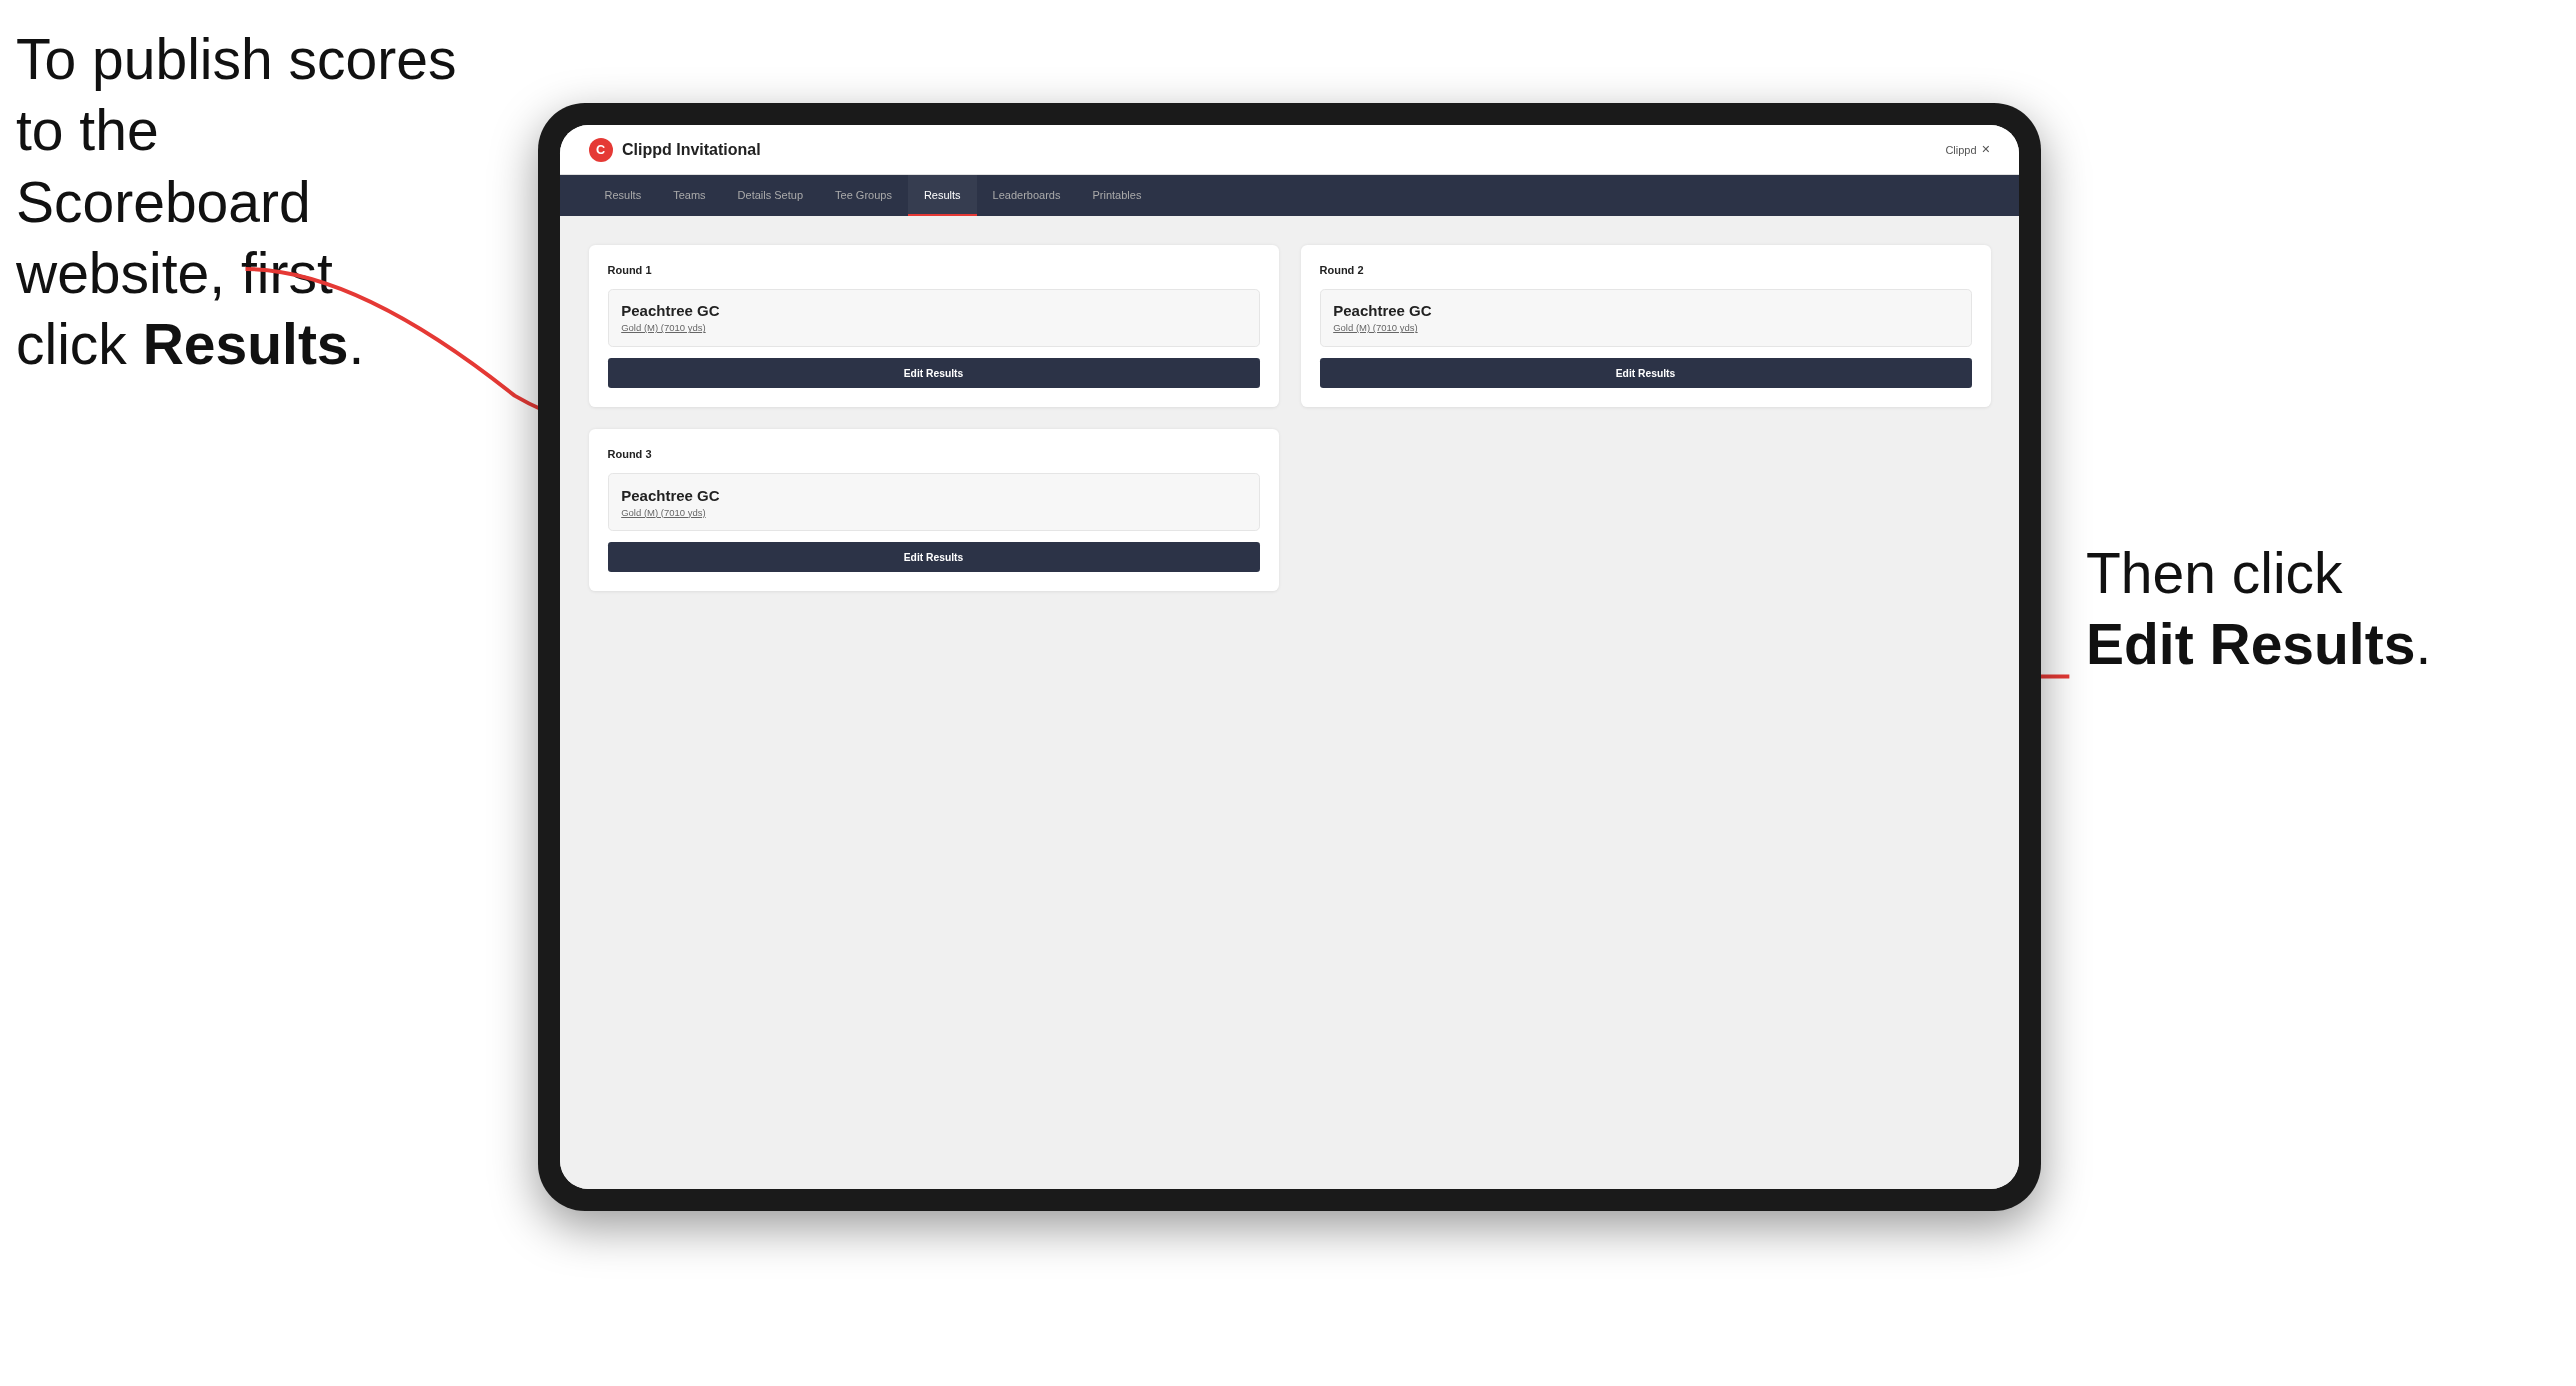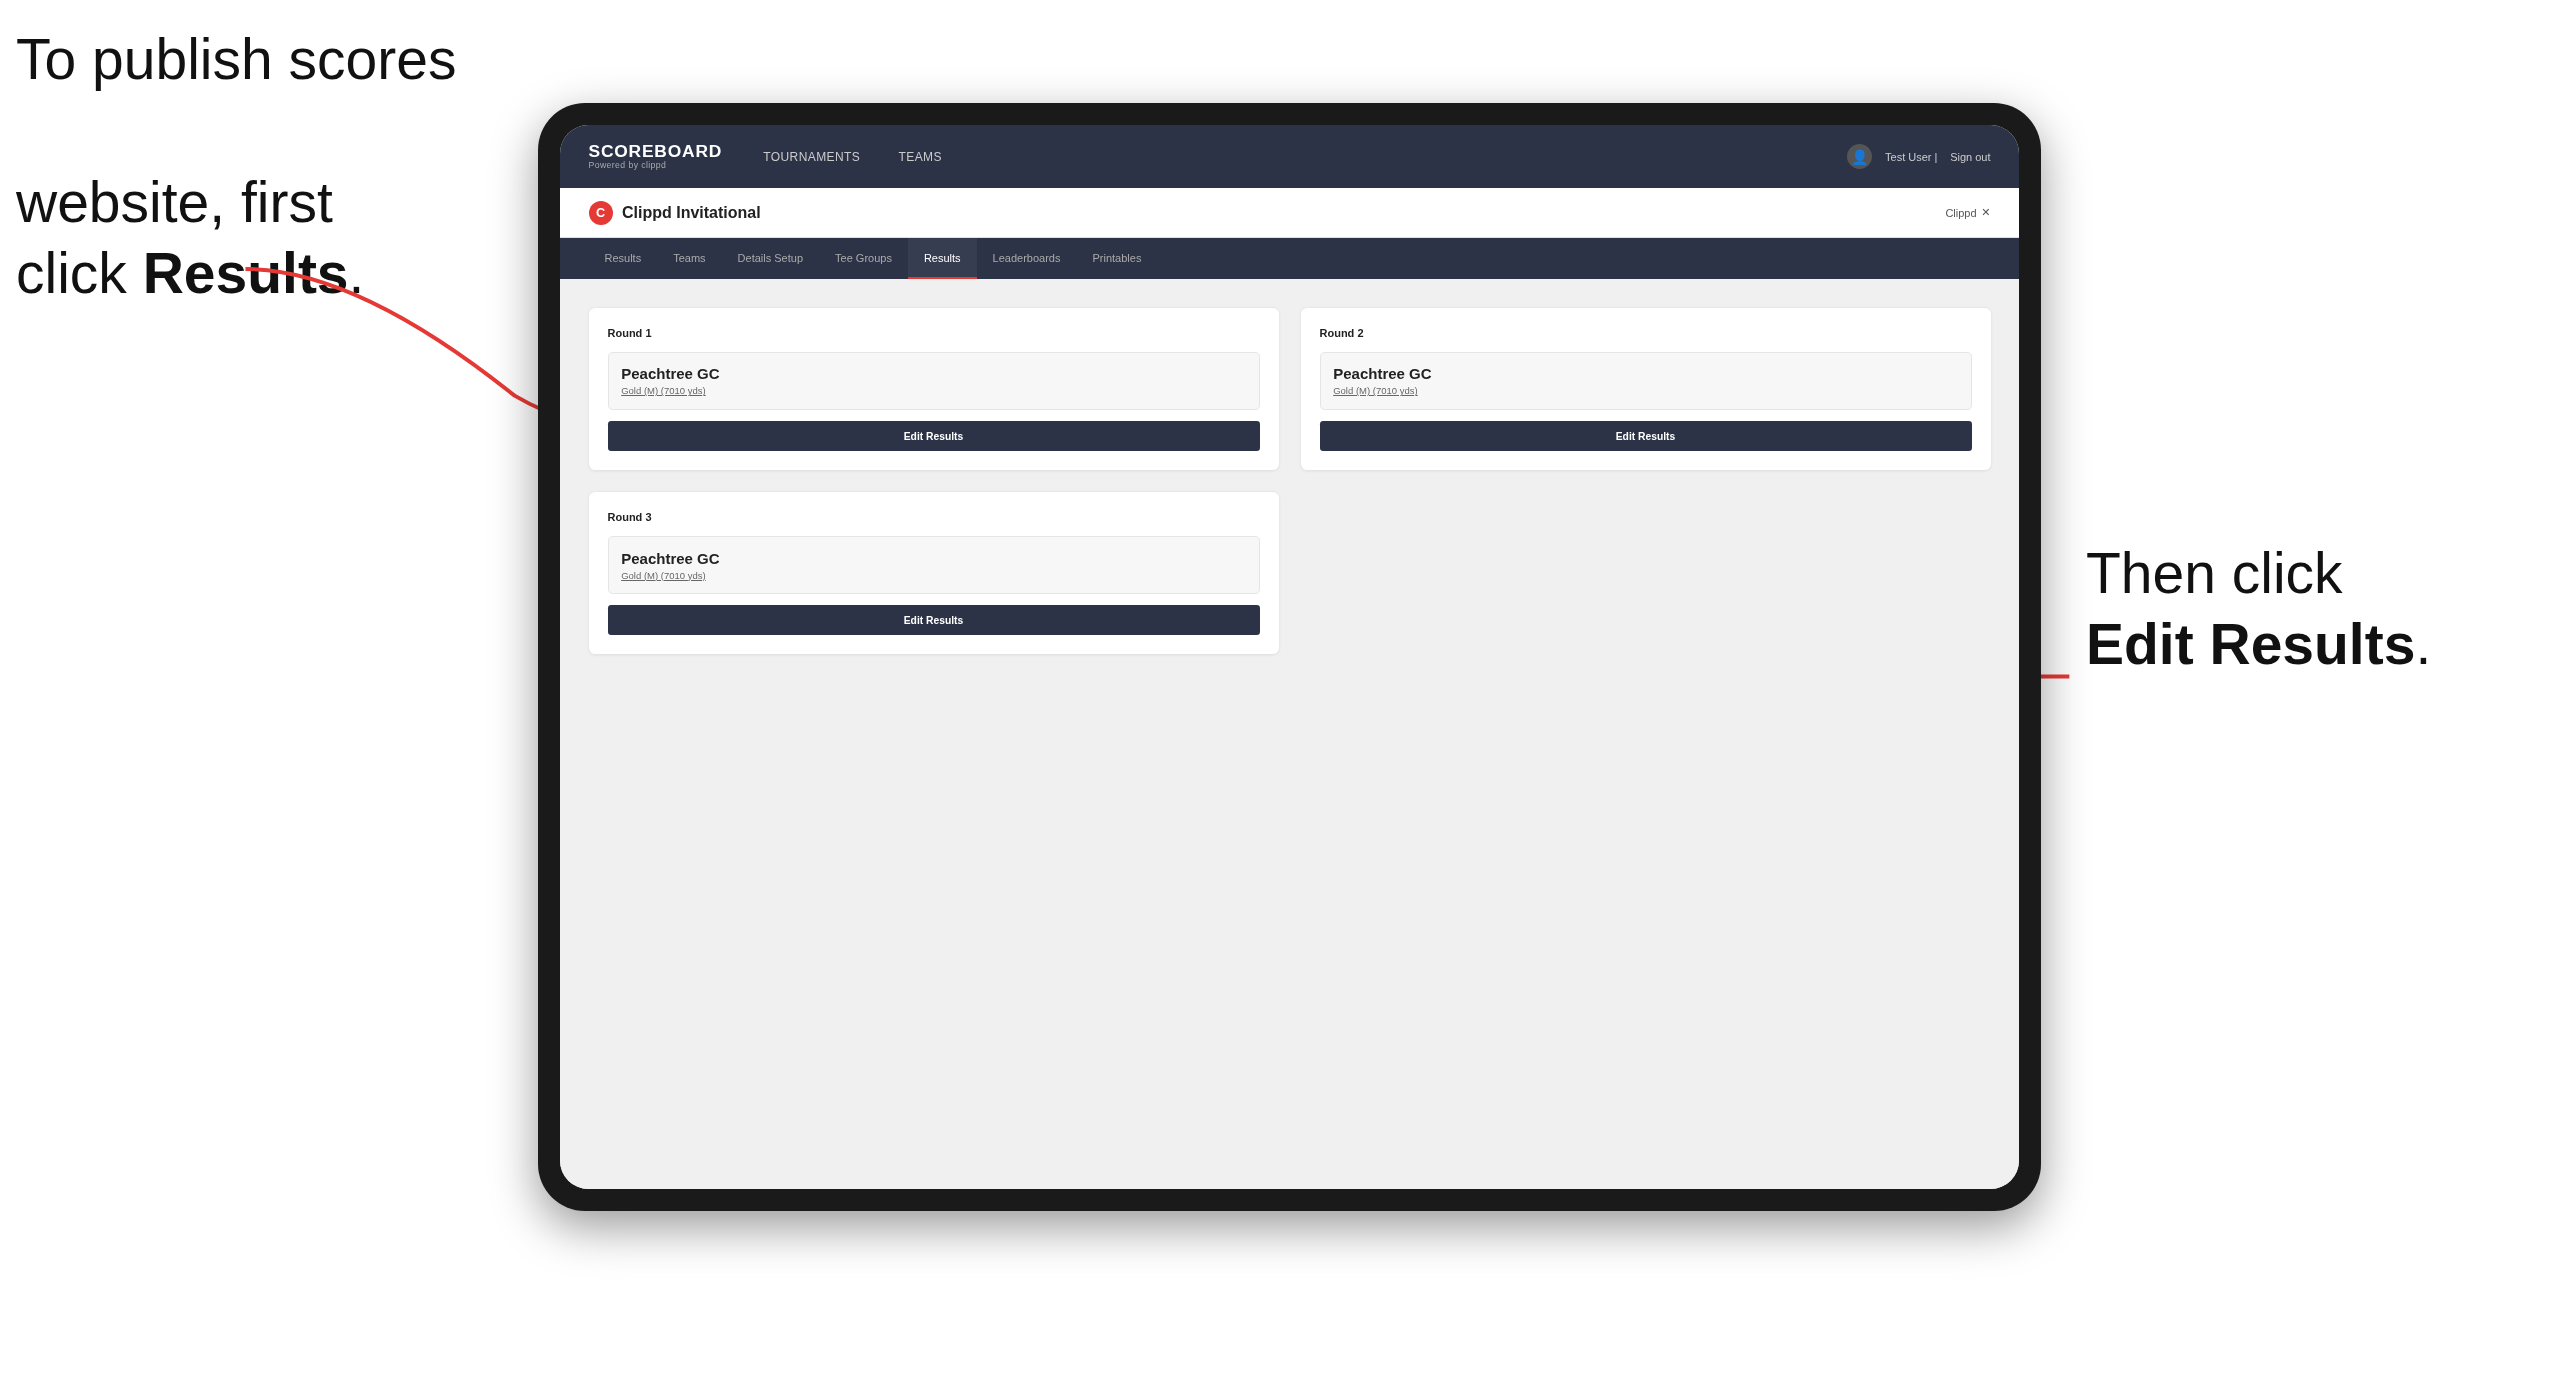--- a/index.html
+++ b/index.html
@@ -284,21 +284,21 @@
       position: absolute;
       pointer-events: none;
     }
 
   </style>
 </head>
 <body>
 
 <div class="annotation-left">
   <span>To publish scores</span><br>
-  <br>
+  <span>to the Scoreboard</span><br>
   <span>website, first</span><br>
   <span>click </span><strong>Results</strong><span>.</span>
 </div>
 
 <div class="annotation-right">
   <span>Then click</span><br>
   <strong>Edit Results</strong><span>.</span>
 </div>
 
 <svg class="arrow-svg" style="position:absolute; top:253px; left:198px; width:554px; height:222px;" viewBox="0 0 700 280">
@@ -315,37 +315,20 @@
     <marker id="arrowhead-right" markerWidth="10" markerHeight="7" refX="0" refY="3.5" orient="auto">
       <polygon points="10 0, 0 3.5, 10 7" fill="#e53935"></polygon>
     </marker>
   </defs>
   <path d="M 520 65 Q 300 65 60 65" stroke="#e53935" stroke-width="5" fill="none" marker-end="url(#arrowhead-right)"></path>
 </svg>
 
 <div class="tablet-frame">
   <div class="tablet-screen">
 
-    <div class="app-header">
-      <div class="logo-area">
-        <span class="logo-title">SCOREBOARD</span>
-        <span class="logo-subtitle">Powered by clippd</span>
-      </div>
-      <div class="nav-items">
-        <span class="nav-item">TOURNAMENTS</span>
-        <span class="nav-item">TEAMS</span>
-      </div>
-      <div class="header-right">
-        <div class="user-avatar">
-          <span class="user-avatar-icon">👤</span>
-        </div>
-        <span class="user-text">Test User |</span>
-        <span class="sign-out">Sign out</span>
-      </div>
-    </div>
 
     <div class="tournament-header">
       <div class="tournament-name-area">
         <div class="tournament-icon">C</div>
         <span class="tournament-name">Clippd Invitational</span>
       </div>
       <div class="cancel-btn">
         <span>Clippd</span>
         <span>✕</span>
       </div>

